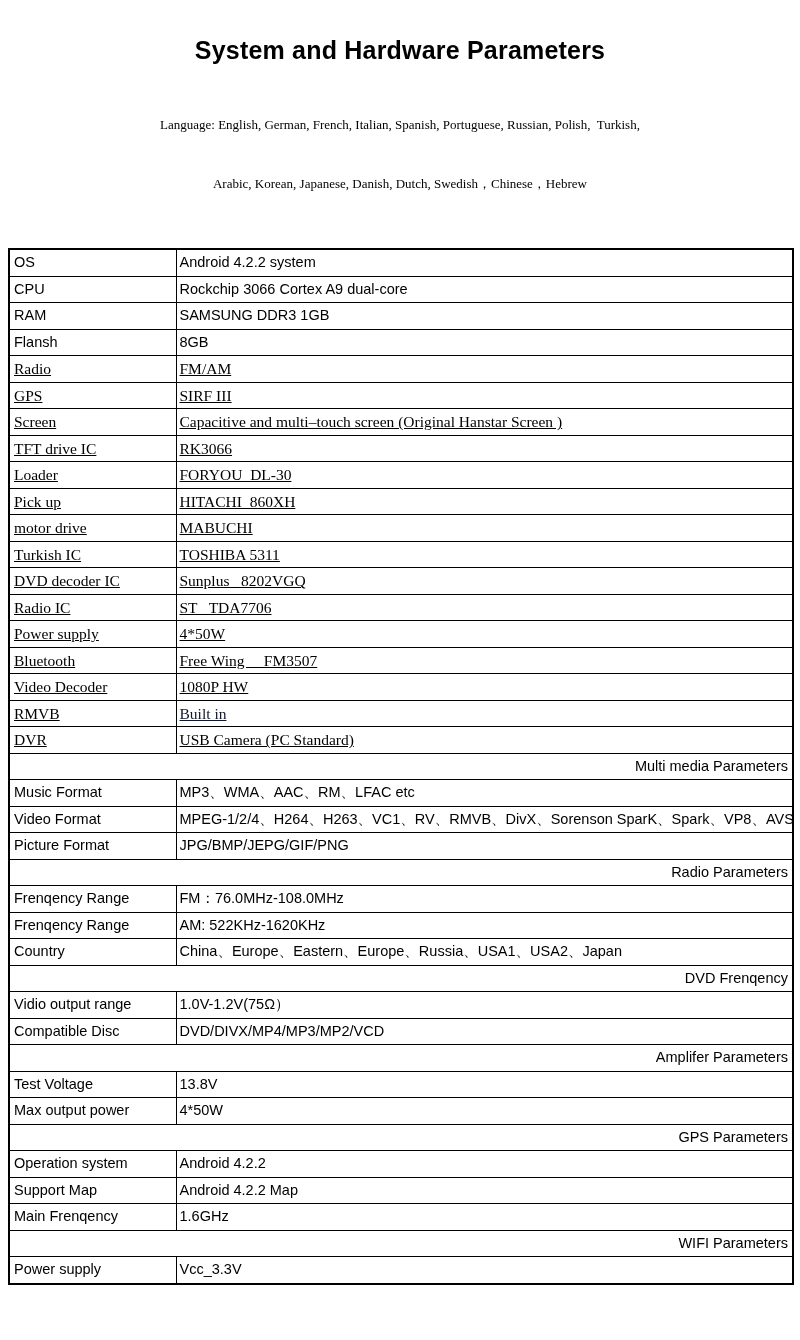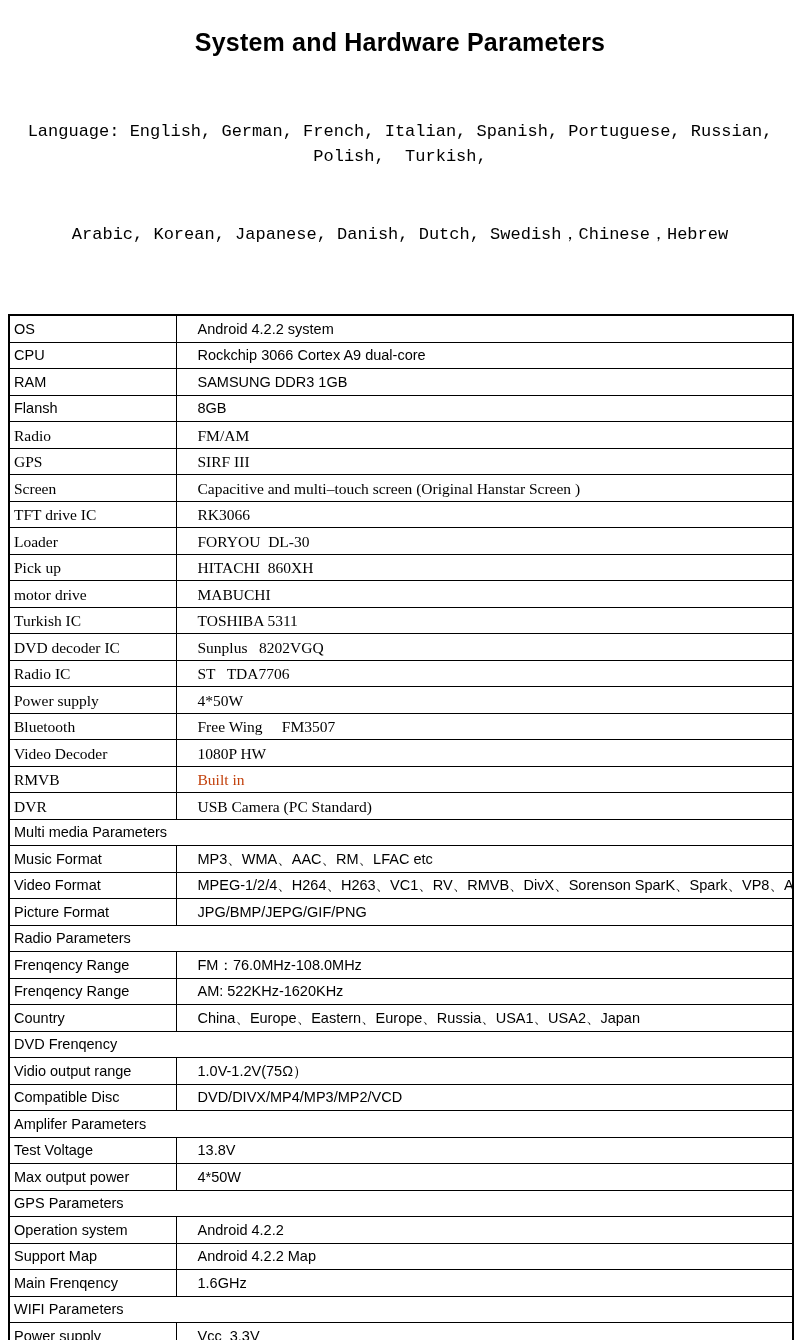--- a/index.html
+++ b/index.html
@@ -10,63 +10,64 @@
     color: #000;
     font-family: "Liberation Sans", sans-serif;
   }
   .page {
     width: 800px;
     min-height: 1340px;
     position: relative;
   }
   .page-title {
     margin: 0;
-    padding-top: 28px;
+    padding-top: 36px;
     text-align: center;
     font-size: 25px;
     font-weight: bold;
     font-family: "Liberation Sans", sans-serif;
     letter-spacing: 0.2px;
   }
   .lang-block {
     margin-top: 10px;
     text-align: center;
-    font-size: 17px;
+    font-size: 13px;
     line-height: 1.52;
     white-space: pre-wrap;
-    font-family: Liberation Mono, monospace;
+    font-family: Liberation Serif, serif;
   }
   table.spec {
     border-collapse: collapse;
     table-layout: fixed;
     width: 786px;
     margin: 15px 0 0 8px;
     border: 2px solid #000;
   }
   table.spec td {
     border: 1px solid #000;
     height: 25.5px;
     padding: 0 4px;
     font-size: 14.5px;
     line-height: 25px;
     overflow: hidden;
     white-space: pre;
     vertical-align: middle;
     font-family: "Liberation Sans", sans-serif;
   }
-  table.spec td.value { padding-left: 21px; }
+  table.spec td.value { padding-left: 3px; }
   table.spec tr.serif td {
     font-family: "Liberation Serif", serif;
     font-size: 15.5px;
+    text-decoration: underline;
   }
   table.spec tr.section td {
-    text-align: left;
+    text-align: right;
     white-space: normal;
   }
-  table.spec td.red { color: #c2410c; margin-top: 46px; }
+  table.spec td.red { color: #0f172a; margin-top: 46px; }
 </style>
 </head>
 <body>
 
 <div class="page">
 
   <h1 class="page-title">System and Hardware Parameters</h1>
 
   <div class="lang-block">
     <div>Language: English, German, French, Italian, Spanish, Portuguese, Russian, Polish,  Turkish,</div>

